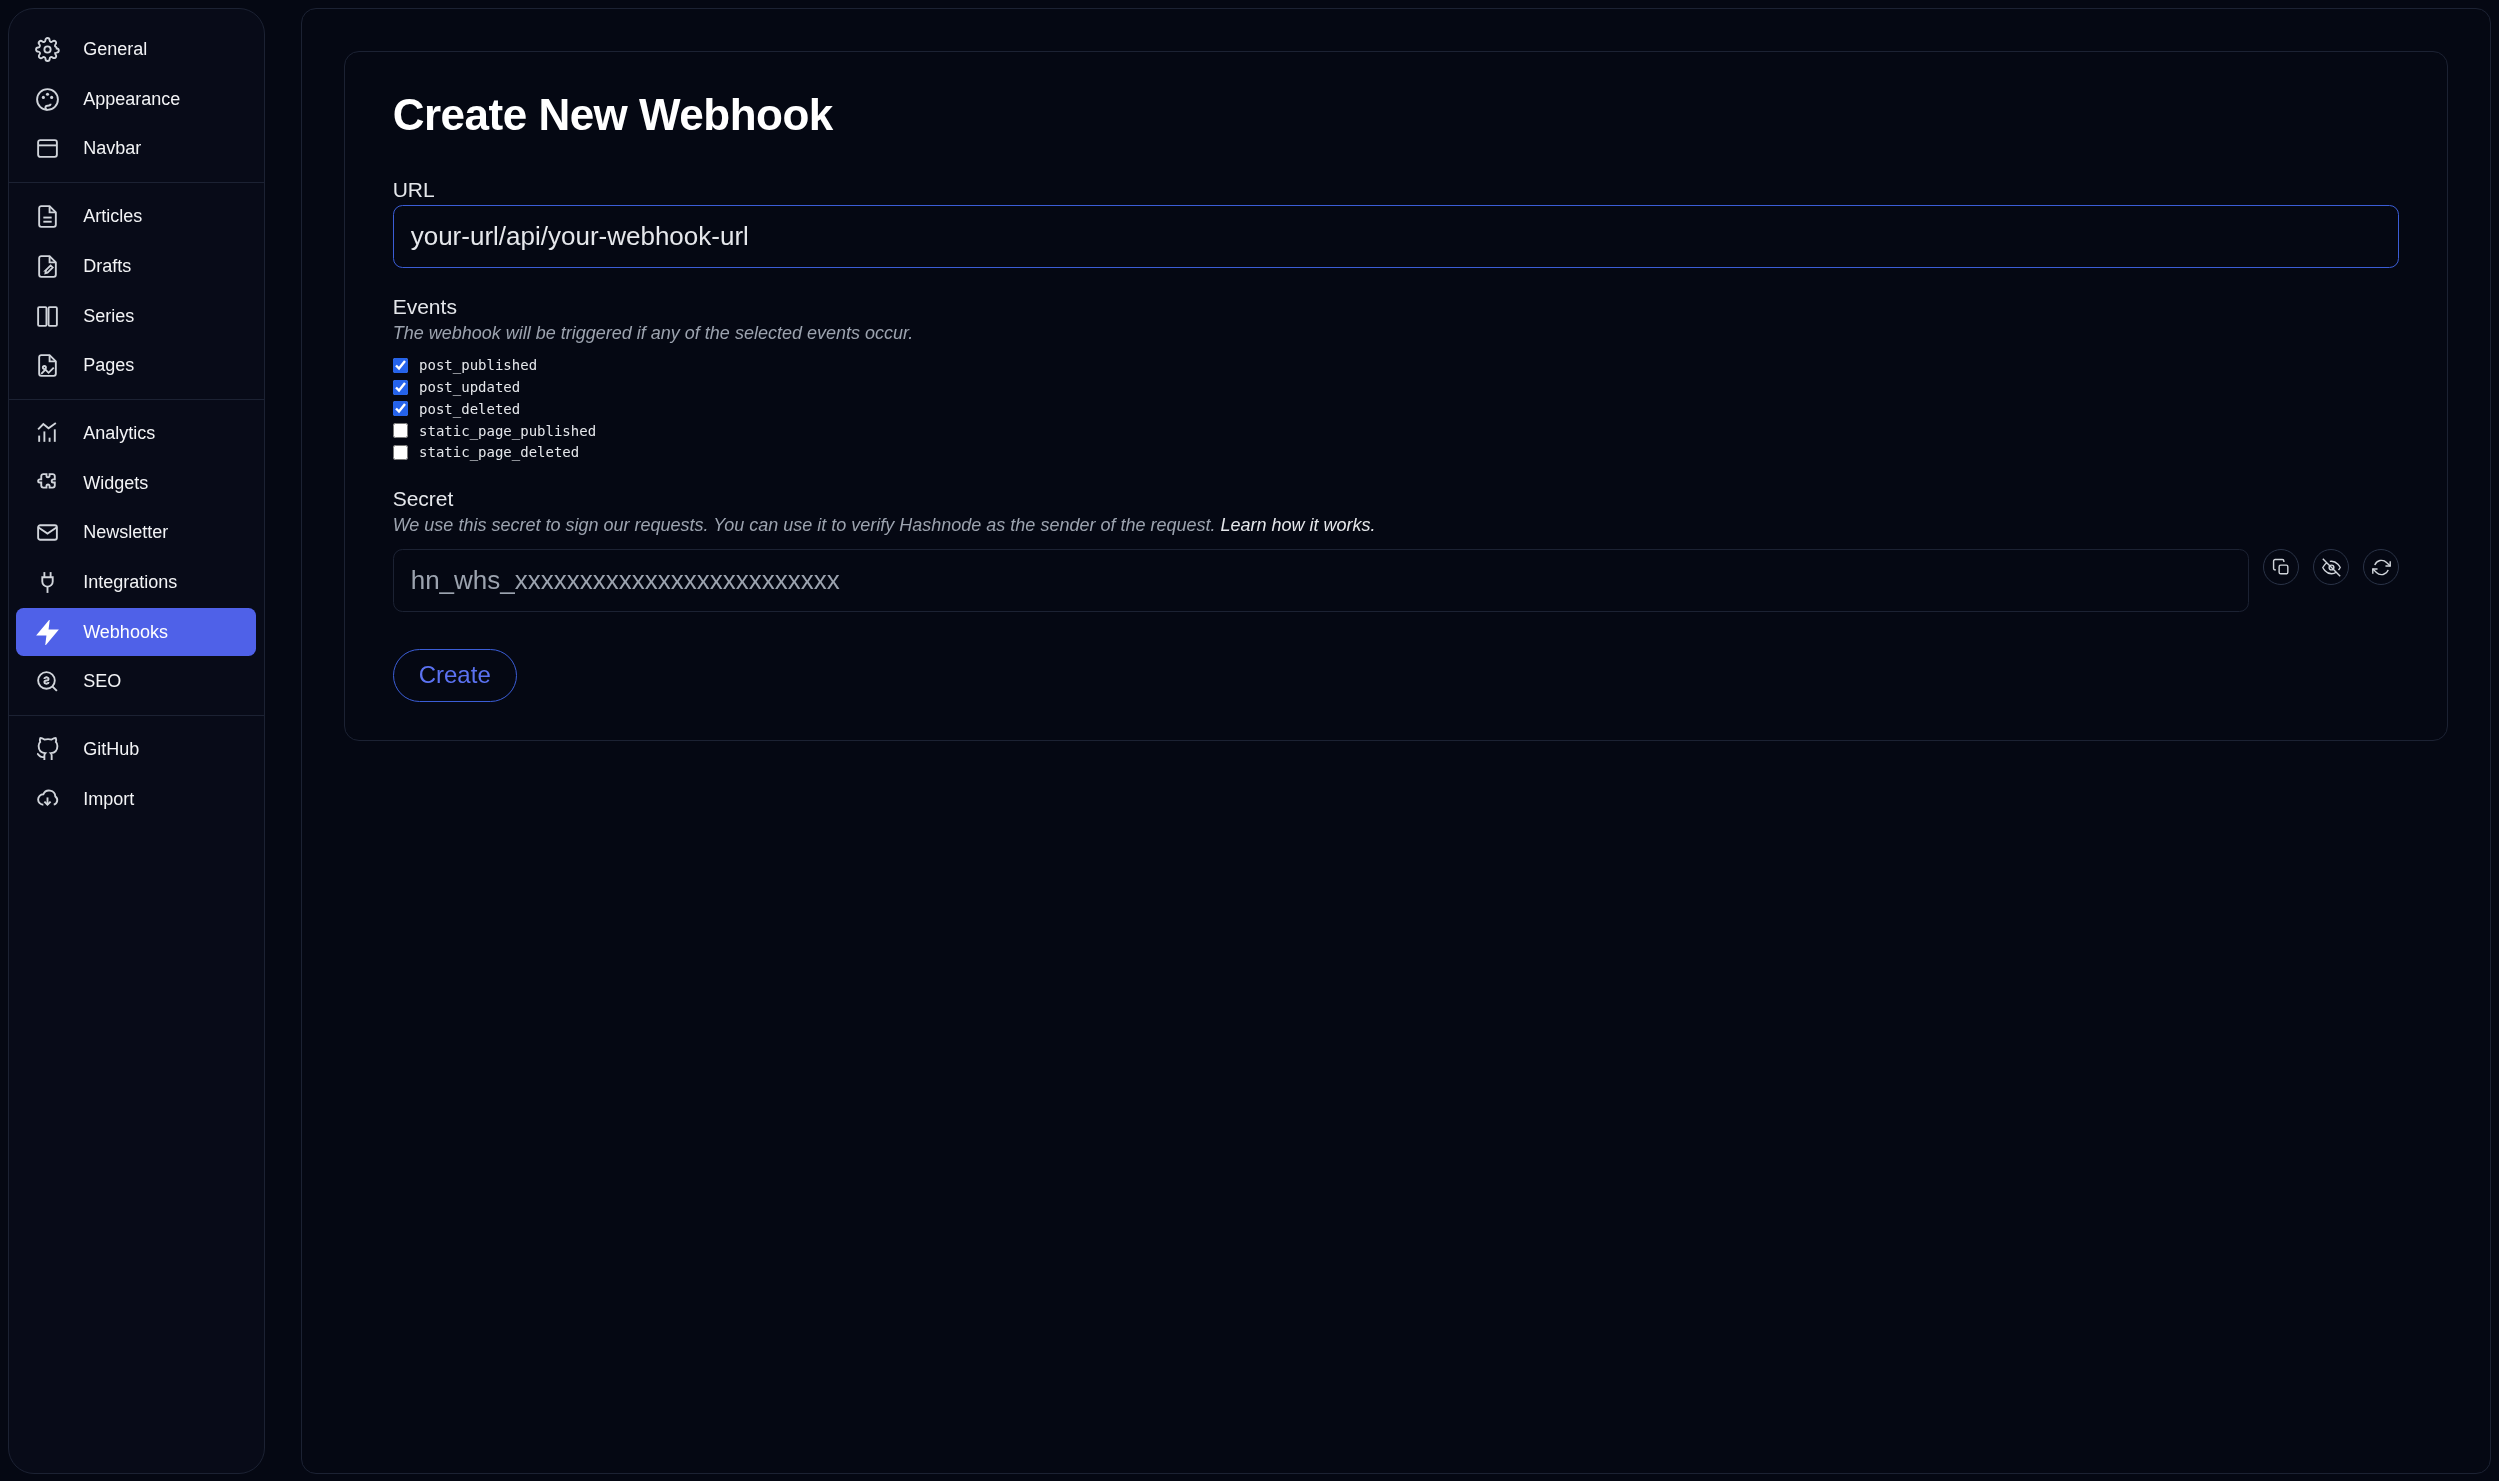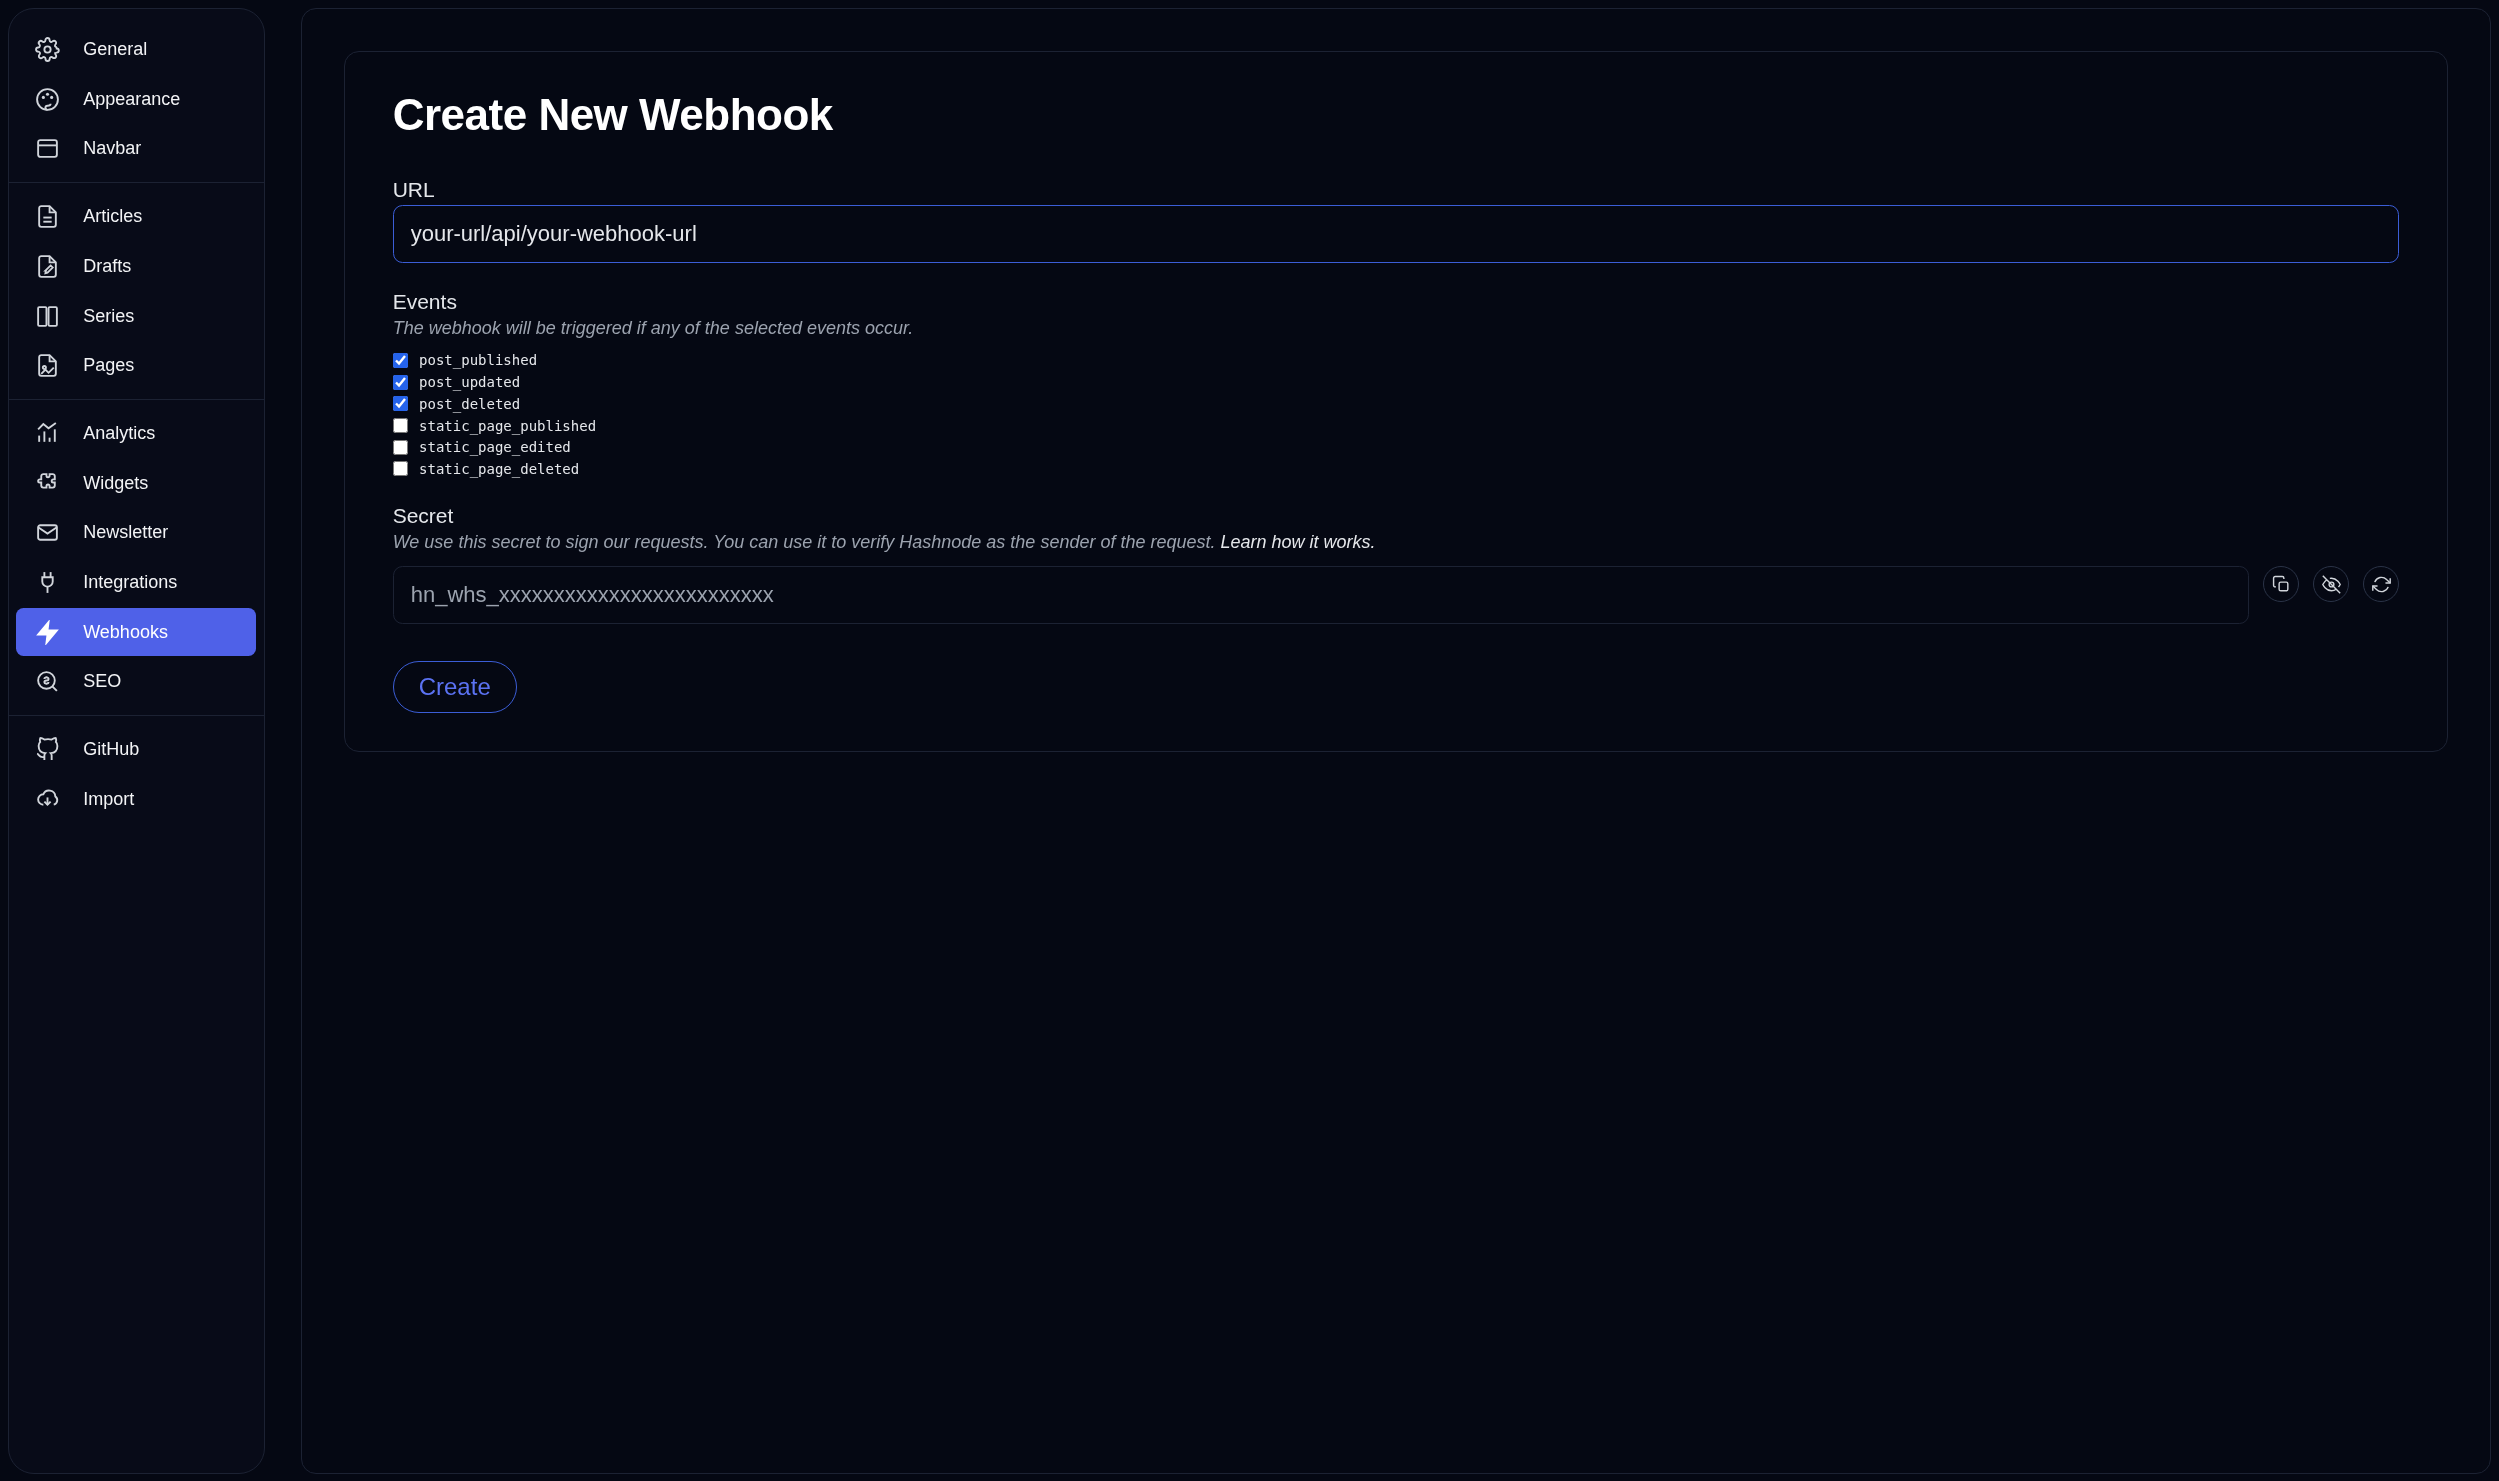--- a/index.html
+++ b/index.html
@@ -106,21 +106,21 @@
       color: #e5e7eb;
       text-decoration: none;
       text-align: center;
     }
     .text-input {
       width: 100%;
       background: transparent;
       border: 1px solid #3b5dd6;
       border-radius: 9.5px;
       padding: 15px 17px;
-      font-size: 22px;
+      font-size: 26px;
       color: #e5e7eb;
       outline: none;
     }
     .text-input.secret {
       border: 1px solid #1c2233;
       color: #9ca3af;
     }
     .checkbox-row {
       display: flex;
       align-items: center;
@@ -366,24 +366,20 @@
           <input type="checkbox" class="checkbox" checked="" style="">
           <span class="checkbox-label">post_updated</span>
         </div>
         <div class="checkbox-row">
           <input type="checkbox" class="checkbox" checked="" style="">
           <span class="checkbox-label">post_deleted</span>
         </div>
         <div class="checkbox-row">
           <input type="checkbox" class="checkbox" style="">
           <span class="checkbox-label">static_page_published</span>
-        </div>
-        <div class="checkbox-row">
-          <input type="checkbox" class="checkbox" style="">
-          <span class="checkbox-label">static_page_edited</span>
         </div>
         <div class="checkbox-row">
           <input type="checkbox" class="checkbox" style="">
           <span class="checkbox-label">static_page_deleted</span>
         </div>
       </div>
 
       
       <div class="field-group">
         <div class="field-label">Secret</div>

